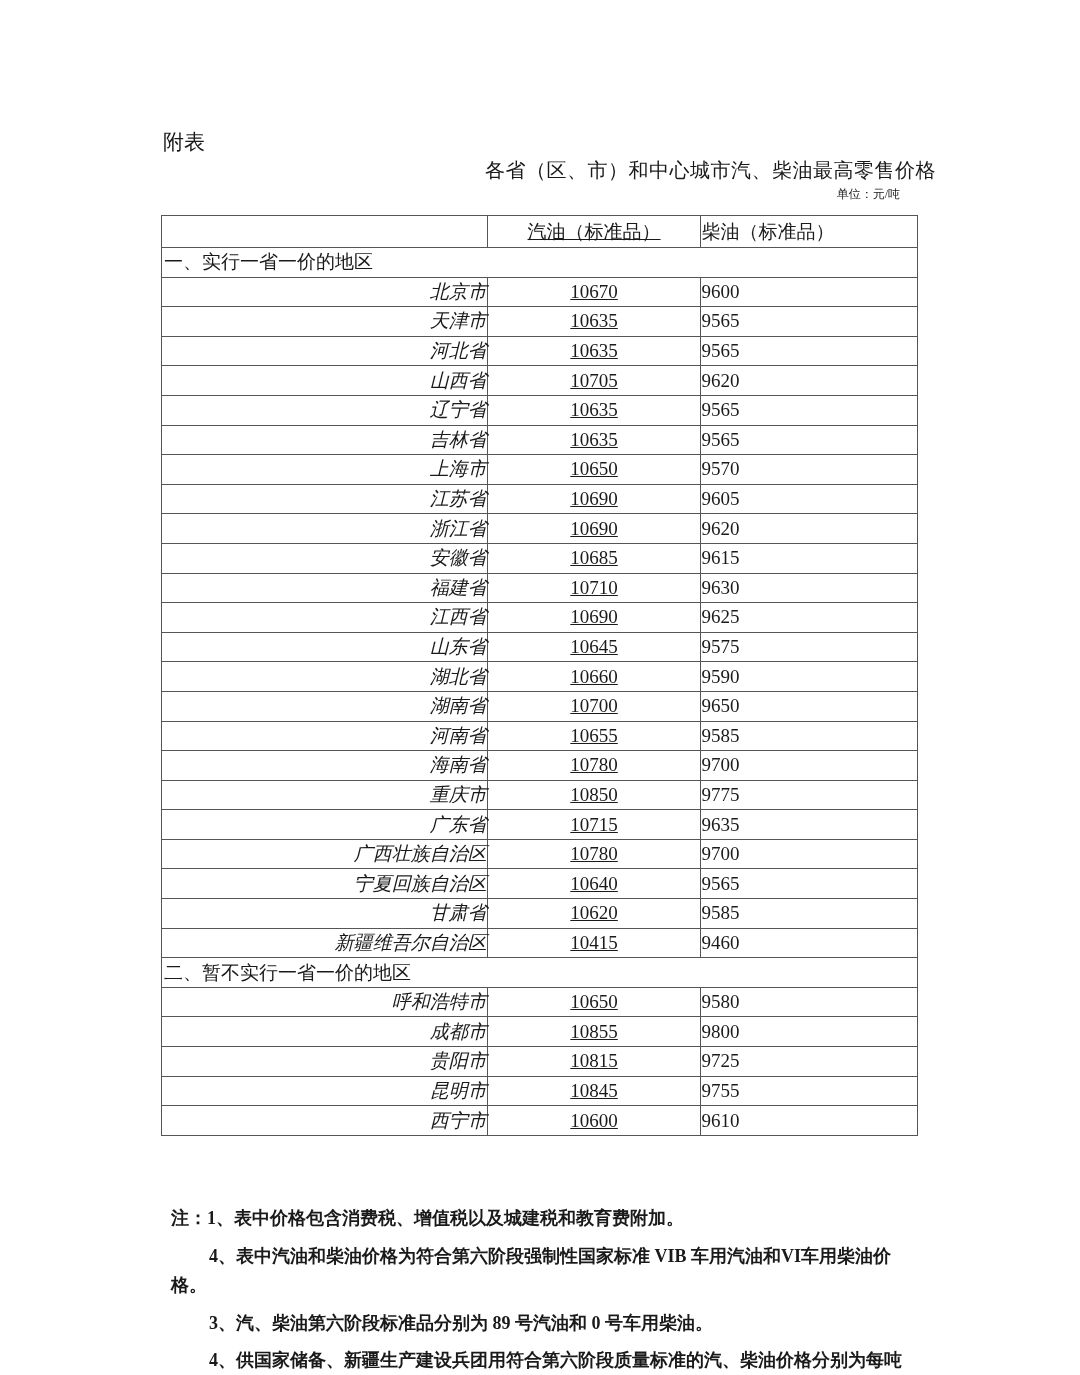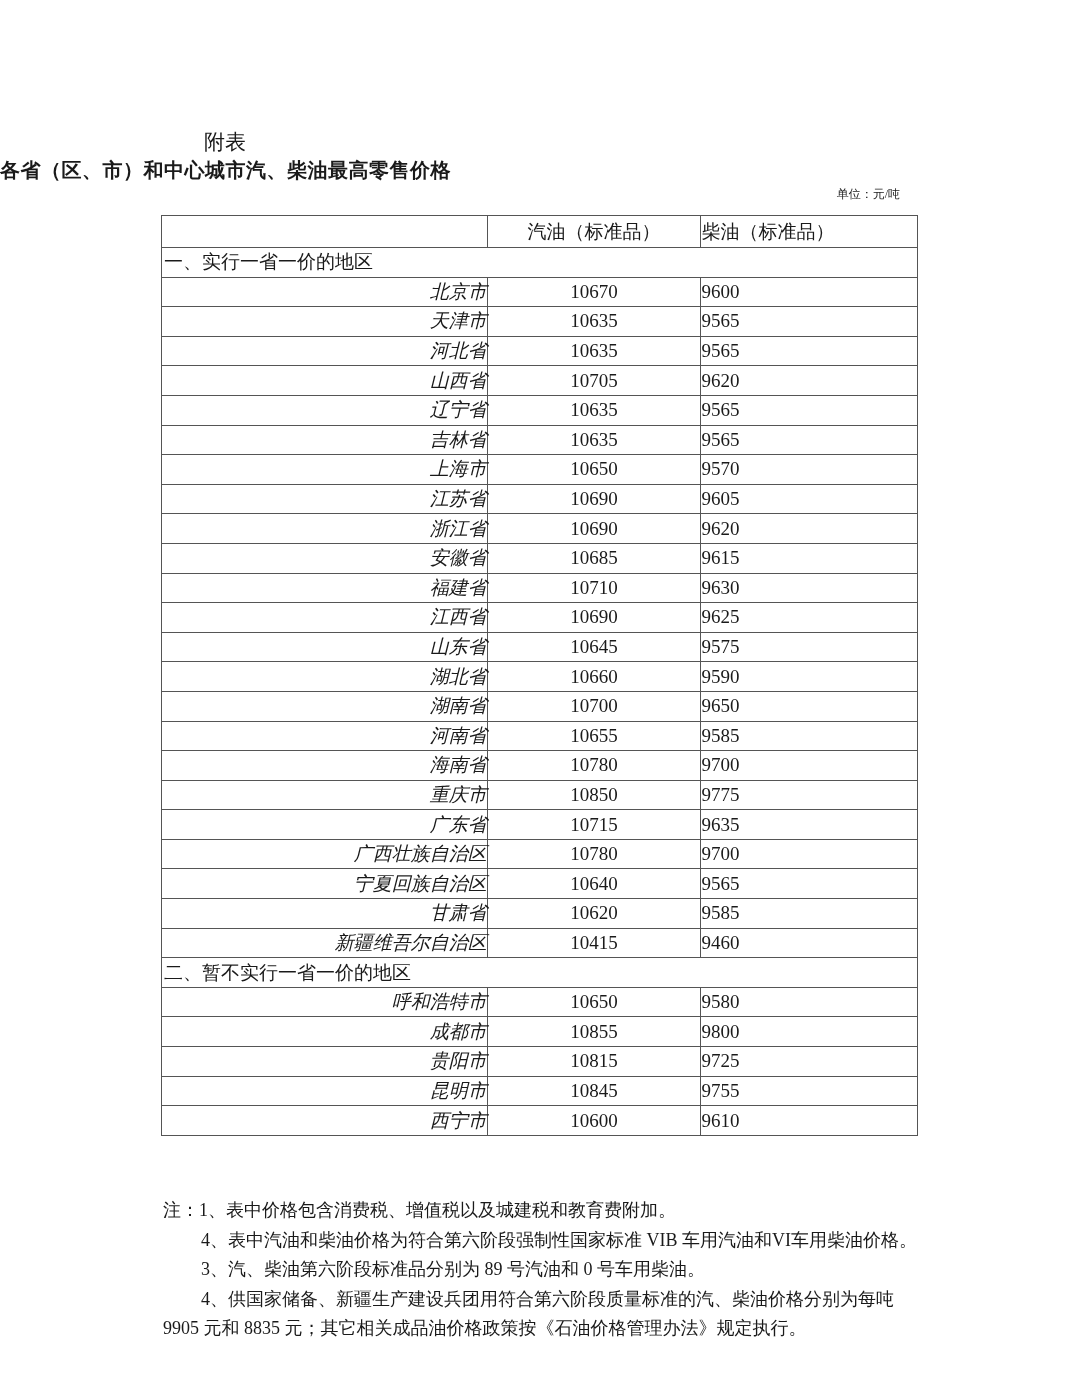--- a/index.html
+++ b/index.html
@@ -1,31 +1,31 @@
 <!DOCTYPE html>
 <html><head>
 <meta charset="utf-8">
 <style>
   html, body { margin: 0; padding: 0; background: #ffffff; }
   body { width: 1080px; height: 1375px; position: relative; overflow: hidden;
          font-family: "Liberation Serif", "DejaVu Serif", serif; color: #1a1a1a; }
-  .attach { position: absolute; left: 163px; top: 128px; font-size: 21px; margin-left: 41px; }
-  .title { position: absolute; left: 0; width: 936px; top: 157px; text-align: left;
-           font-family: "DejaVu Sans", "Liberation Sans", sans-serif; font-weight: bold; font-size: 20px; letter-spacing: 0.5px; }
+  .attach { position: absolute; left: 163px; top: 128px; font-size: 21px; }
+  .title { position: absolute; left: 0; width: 936px; top: 157px; text-align: right;
+           font-family: "DejaVu Sans", "Liberation Sans", sans-serif; font-weight: normal; font-size: 20px; letter-spacing: 0.5px; }
   .unit { position: absolute; right: 180px; top: 186px; font-size: 12px; }
   table.price { position: absolute; left: 161px; top: 215px; width: 757px;
                 border-collapse: collapse; font-size: 19px; }
   table.price td { border: 1.5px solid #555; padding: 0; height: 28.6px; line-height: 28px; }
   table.price tr.head td { height: 31px; }
   td.c-name { width: 291px; padding-left: 58px !important; text-align: right; font-style: italic; }
-  td.c-g { width: 229px; text-align: center; }
+  td.c-g { width: 229px; text-align: center; text-decoration: underline; }
   td.c-d { width: 233px; }
   td.section { text-align: left; padding-left: 2px !important; margin-top: 44px; }
   .notes { position: absolute; left: 163px; top: 1196px; width: 756px; font-size: 18px; line-height: 29.5px; }
-  .notes p { margin: 0; }
+  .notes p { margin: 8px; font-weight: bold; }
   .notes .ind { text-indent: 38px; }
 </style>
 </head>
 <body>
 
 <div class="attach">附表</div>
 <div class="title">各省（区、市）和中心城市汽、柴油最高零售价格</div>
 <div class="unit">单位：元/吨</div>
 
 <table class="price">

